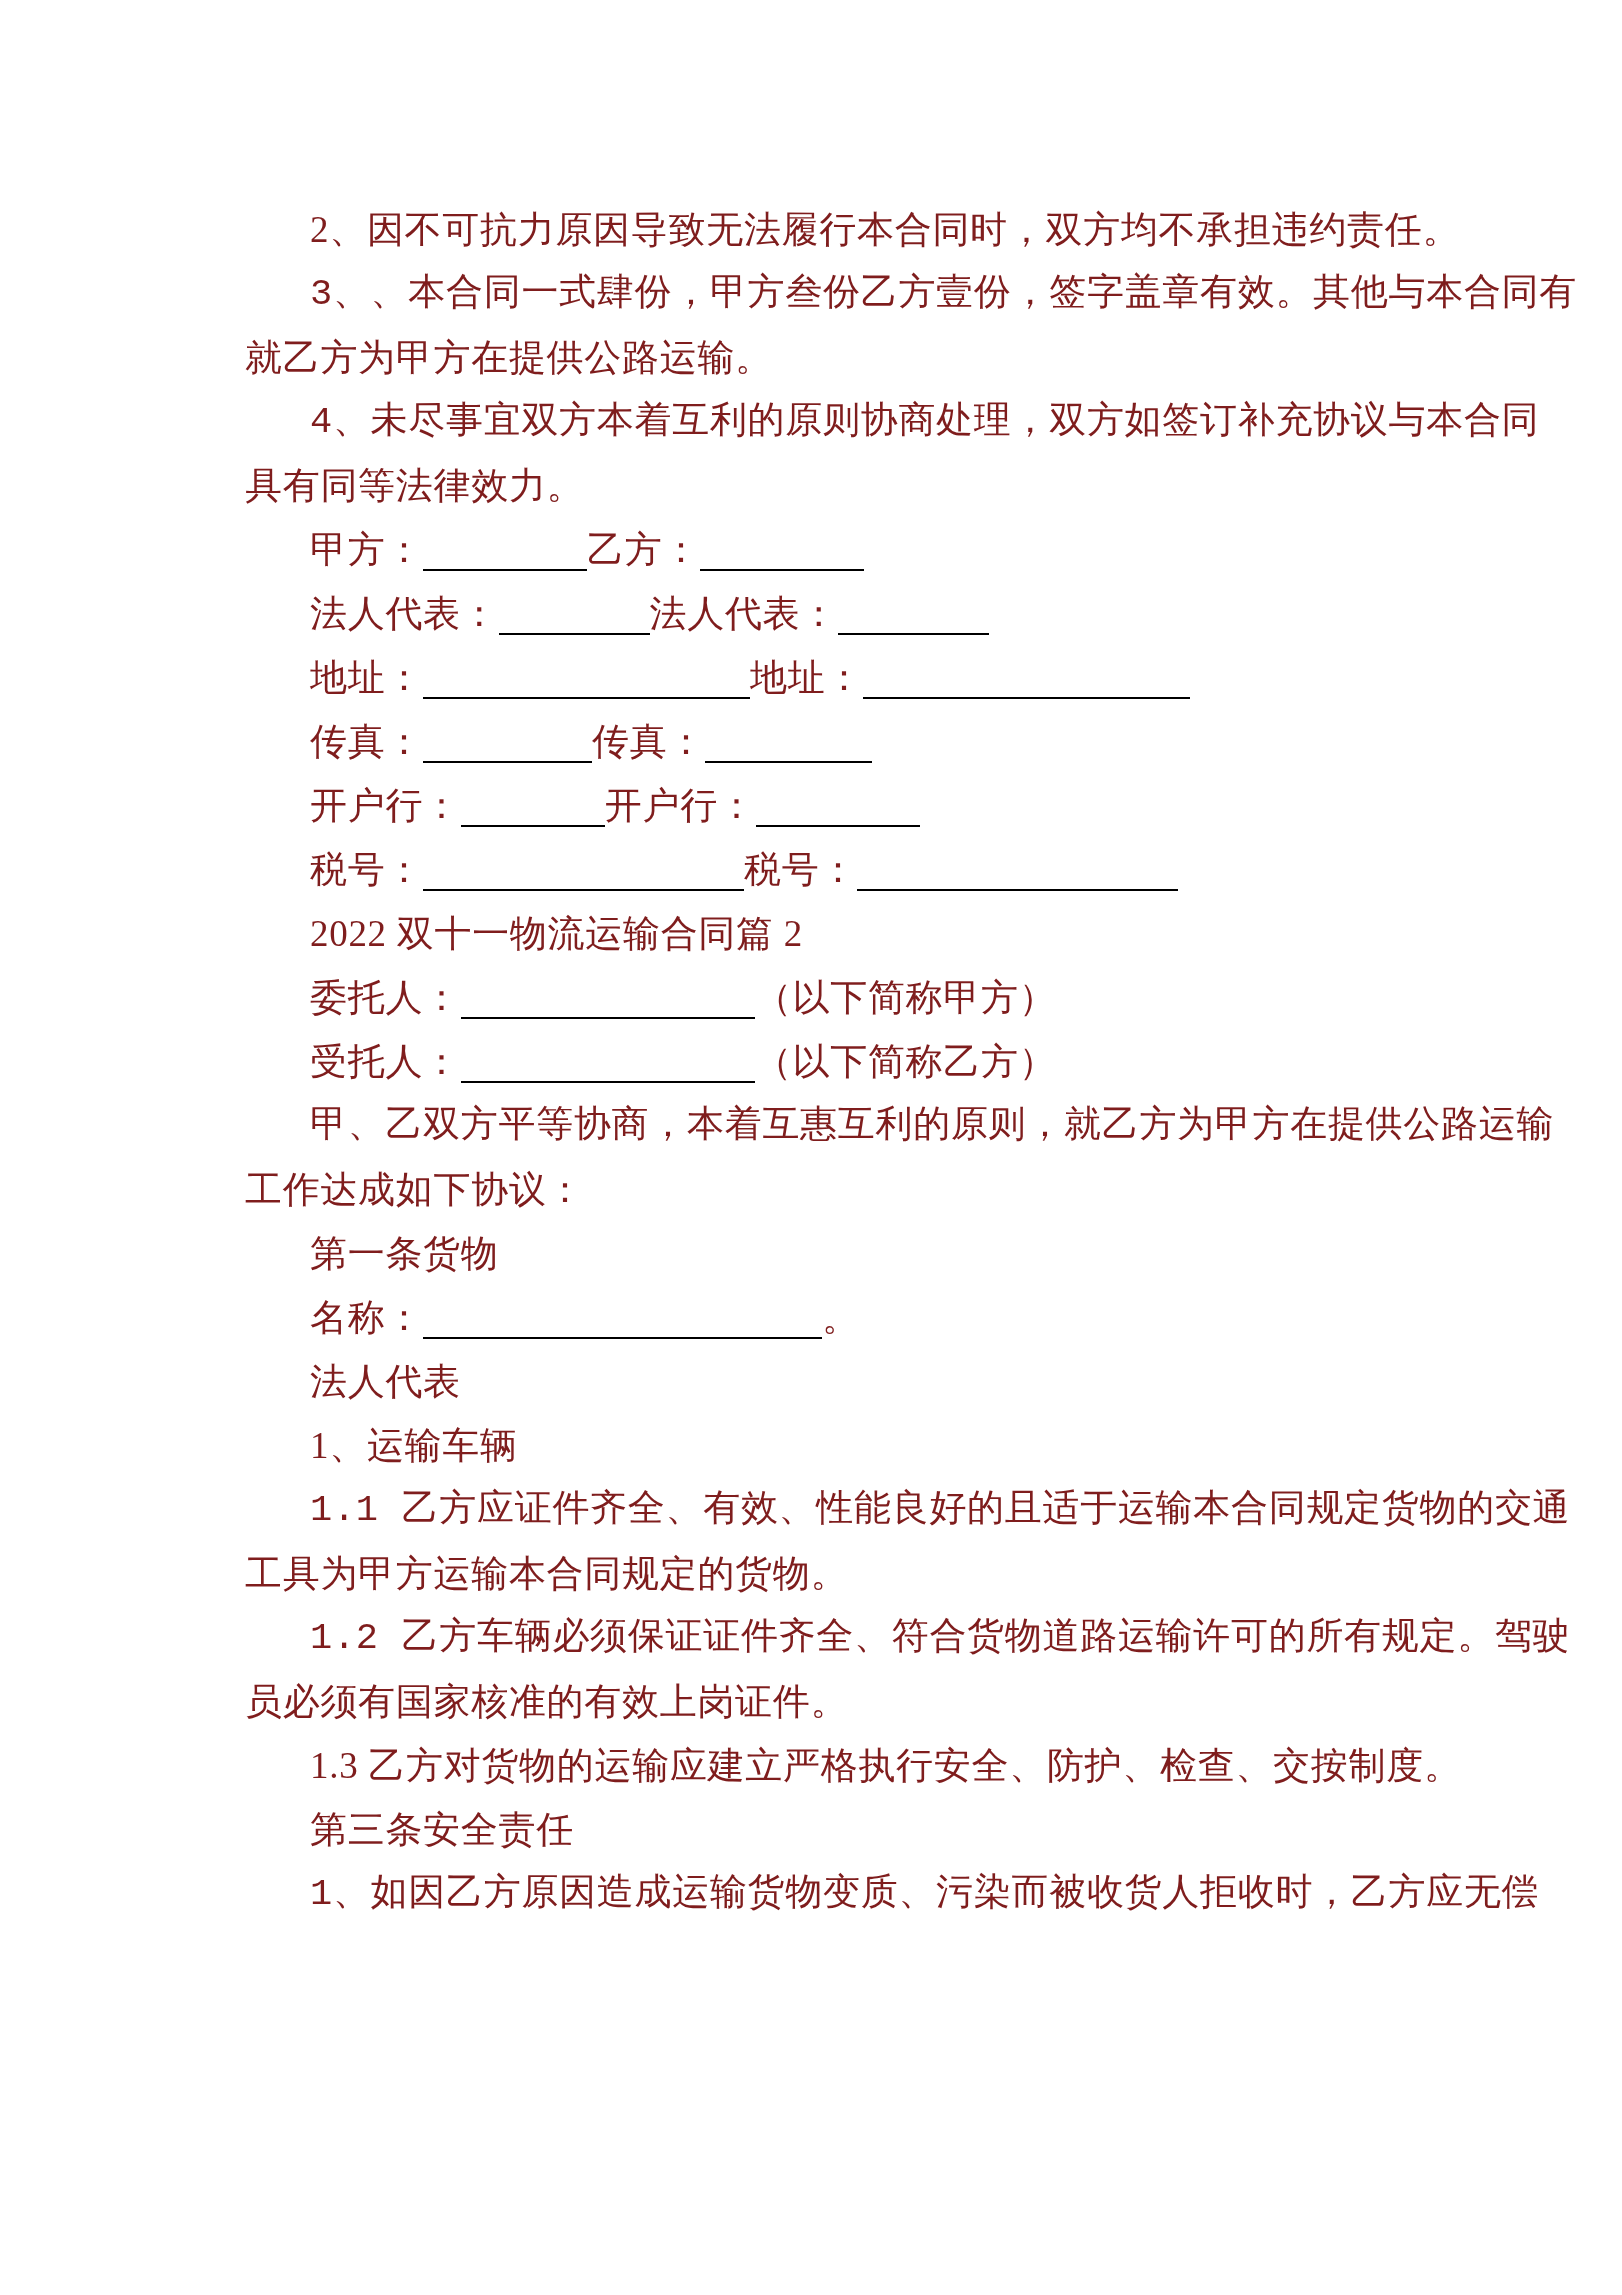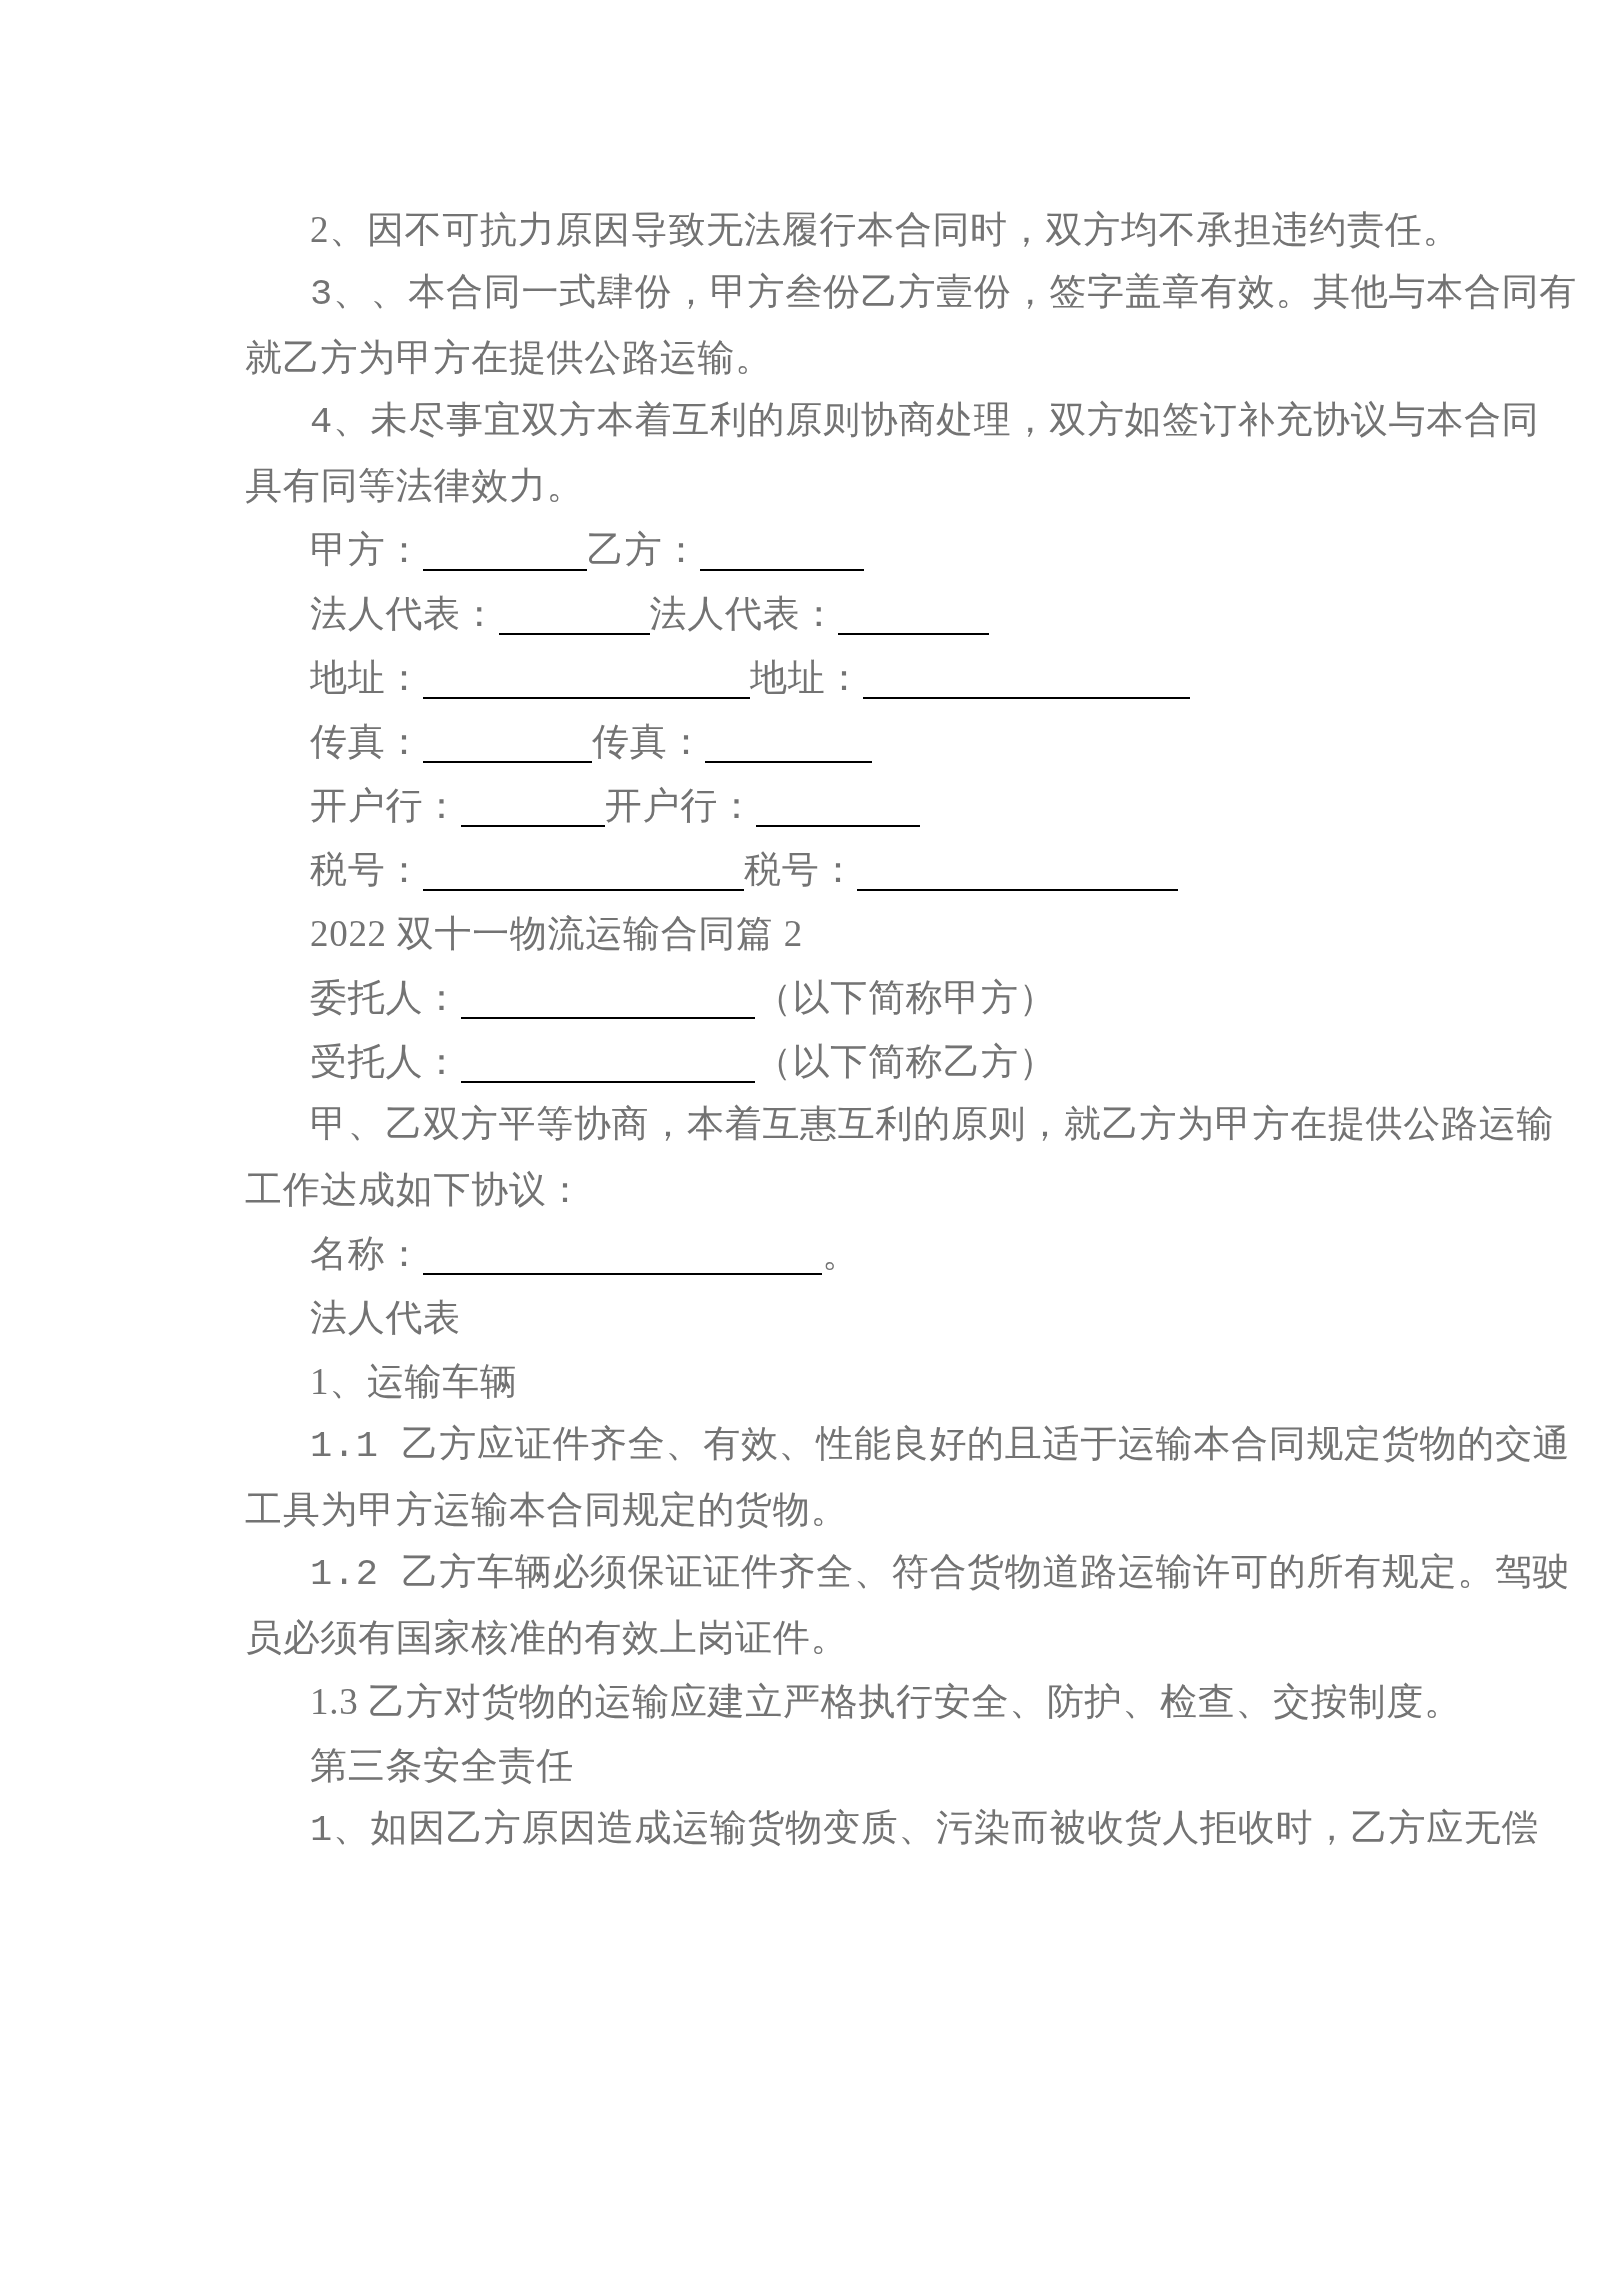--- a/index.html
+++ b/index.html
@@ -20,21 +20,21 @@
     position: absolute;
     left: 245px;
     top: 198px;
     width: 1132px;
   }
   .line {
     height: 64px;
     line-height: 64px;
     font-size: 37px;
     white-space: nowrap;
-    color: #737373;
+    color: #7f1d1d;
   }
   .line.indent {
     text-indent: 65px;
   }
   .line.justify {
     text-align: justify;
     text-align-last: justify;
     font-family: Liberation Mono, monospace;
   }
   .txt {
@@ -61,20 +61,21 @@
       <div class="line indent"><span class="txt">法人代表：</span><span class="blank" style="width: 151px;"></span><span class="txt">法人代表：</span><span class="blank" style="width: 151px;"></span></div>
       <div class="line indent"><span class="txt">地址：</span><span class="blank" style="width: 327px;"></span><span class="txt">地址：</span><span class="blank" style="width: 327px;"></span></div>
       <div class="line indent"><span class="txt">传真：</span><span class="blank" style="width: 169px;"></span><span class="txt">传真：</span><span class="blank" style="width: 167px;"></span></div>
       <div class="line indent"><span class="txt">开户行：</span><span class="blank" style="width: 144px;"></span><span class="txt">开户行：</span><span class="blank" style="width: 164px;"></span></div>
       <div class="line indent"><span class="txt">税号：</span><span class="blank" style="width: 321px;"></span><span class="txt">税号：</span><span class="blank" style="width: 321px;"></span></div>
       <div class="line indent"><span class="txt">2022 双十一物流运输合同篇 2</span></div>
       <div class="line indent"><span class="txt">委托人：</span><span class="blank" style="width: 294px;"></span><span class="txt">（以下简称甲方）</span></div>
       <div class="line indent"><span class="txt">受托人：</span><span class="blank" style="width: 294px;"></span><span class="txt">（以下简称乙方）</span></div>
       <div class="line indent justify"><span class="txt">甲、乙双方平等协商，本着互惠互利的原则，就乙方为甲方在提供公路运输</span></div>
       <div class="line"><span class="txt">工作达成如下协议：</span></div>
+      <div class="line indent"><span class="txt">第一条货物</span></div>
       <div class="line indent"><span class="txt">名称：</span><span class="blank" style="width: 399px;"></span><span class="txt">。</span></div>
       <div class="line indent"><span class="txt">法人代表</span></div>
       <div class="line indent"><span class="txt">1、运输车辆</span></div>
       <div class="line indent justify"><span class="txt">1.1 乙方应证件齐全、有效、性能良好的且适于运输本合同规定货物的交通</span></div>
       <div class="line"><span class="txt">工具为甲方运输本合同规定的货物。</span></div>
       <div class="line indent justify"><span class="txt">1.2 乙方车辆必须保证证件齐全、符合货物道路运输许可的所有规定。驾驶</span></div>
       <div class="line"><span class="txt">员必须有国家核准的有效上岗证件。</span></div>
       <div class="line indent"><span class="txt">1.3 乙方对货物的运输应建立严格执行安全、防护、检查、交按制度。</span></div>
       <div class="line indent"><span class="txt">第三条安全责任</span></div>
       <div class="line indent justify"><span class="txt">1、如因乙方原因造成运输货物变质、污染而被收货人拒收时，乙方应无偿</span></div>

